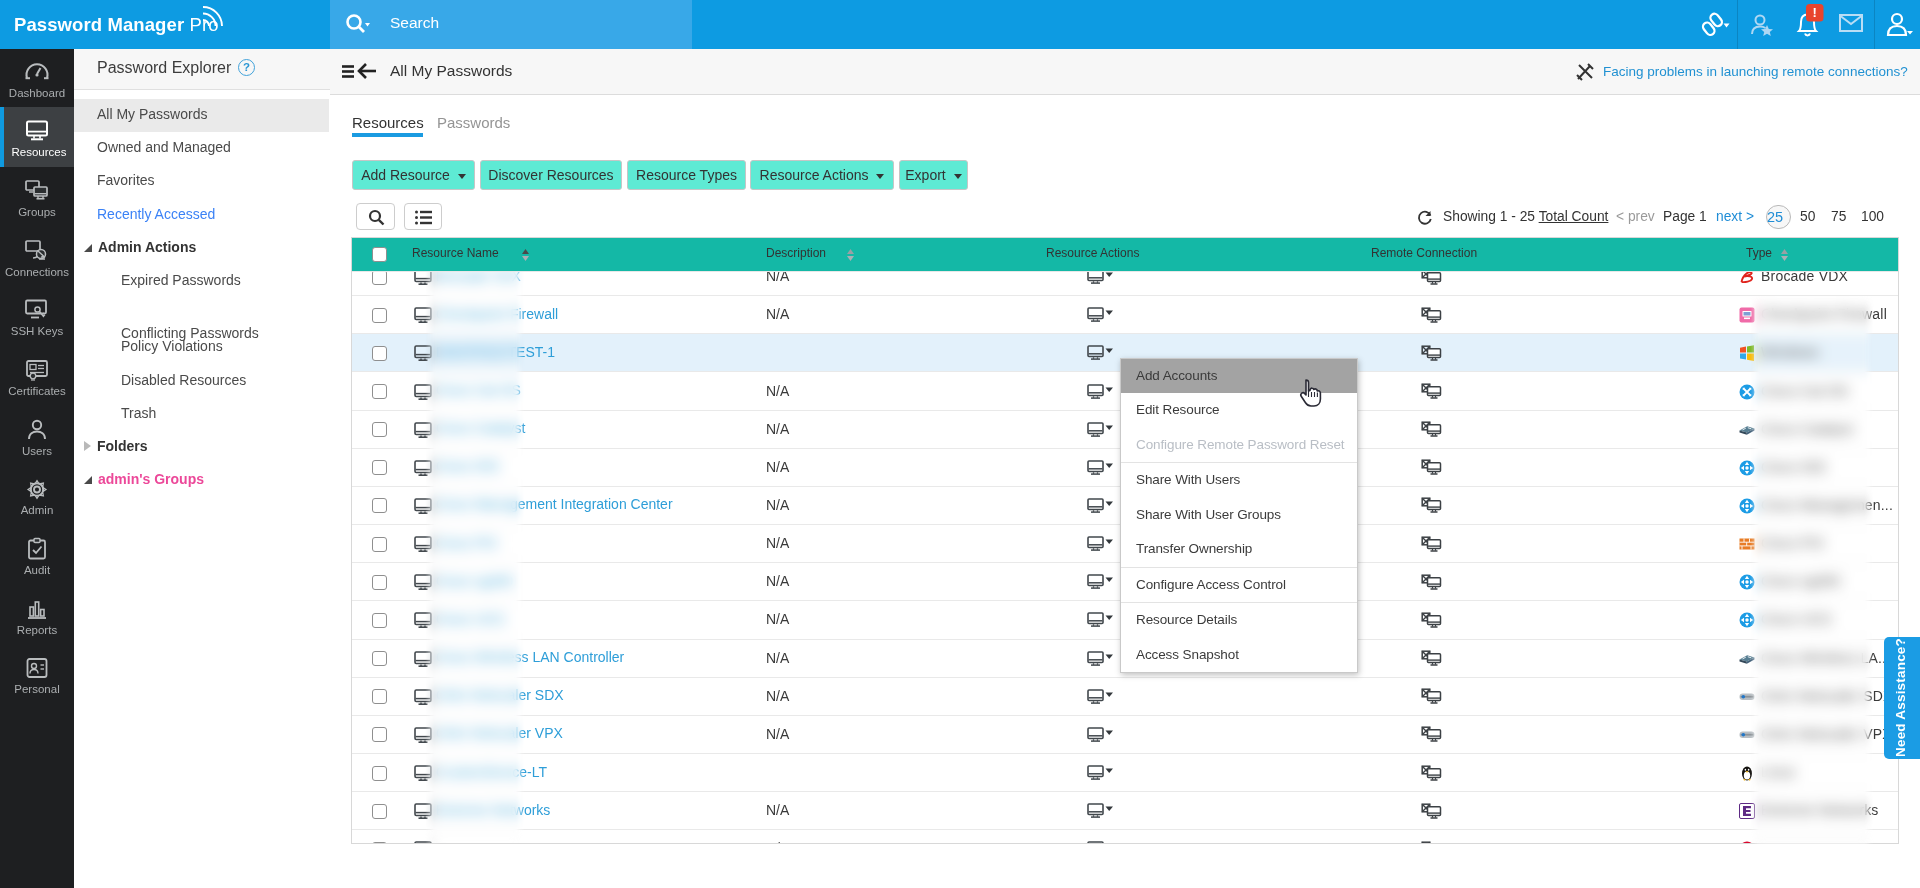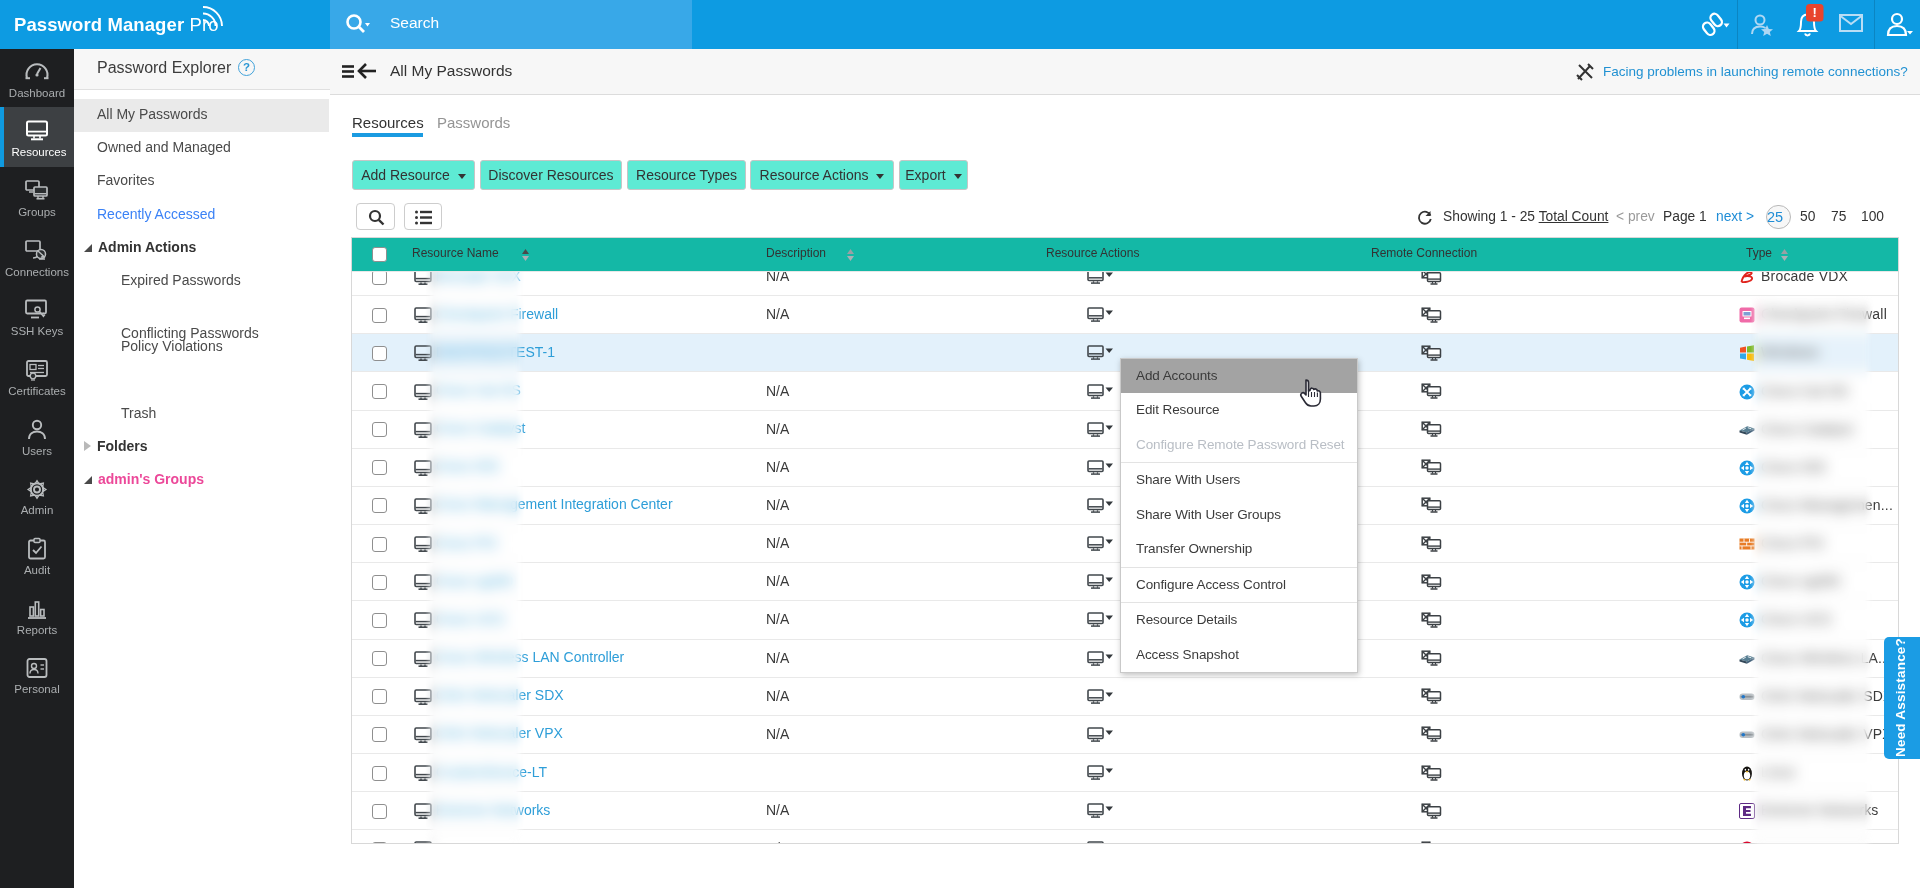--- a/index.html
+++ b/index.html
@@ -247,20 +247,23 @@
     </div>
 <div class="expitem abs" style="top:216.0px;">
       <span class="abs" style="left:47px;top:7px"><span style="color:#4a4a4a;">Expired Passwords</span></span>
     </div>
 <div class="expitem abs" style="top:249.2px;margin-top:20px;">
       <span class="abs" style="left:47px;top:7px"><span style="color:#4a4a4a;">Conflicting Passwords</span></span>
     </div>
 <div class="expitem abs" style="top:282.4px;">
       <span class="abs" style="left:47px;top:7px"><span style="color:#4a4a4a;">Policy Violations</span></span>
     </div>
+<div class="expitem abs" style="top:315.6px;">
+      <span class="abs" style="left:47px;top:7px"><span style="color:#4a4a4a;">Disabled Resources</span></span>
+    </div>
 <div class="expitem abs" style="top:348.8px;">
       <span class="abs" style="left:47px;top:7px"><span style="color:#4a4a4a;">Trash</span></span>
     </div>
 <div class="expitem abs" style="top:382.0px;">
       <span class="abs" style="left:23px;top:7px"><span class="tri-closed"></span><span style="font-weight:bold;color:#333;">Folders</span></span>
     </div>
 <div class="expitem abs" style="top:415.2px;">
       <span class="abs" style="left:23px;top:7px"><span class="tri-open"></span><span style="font-weight:bold;color:#ec4899;">admin's Groups</span></span>
     </div>
 </div>

